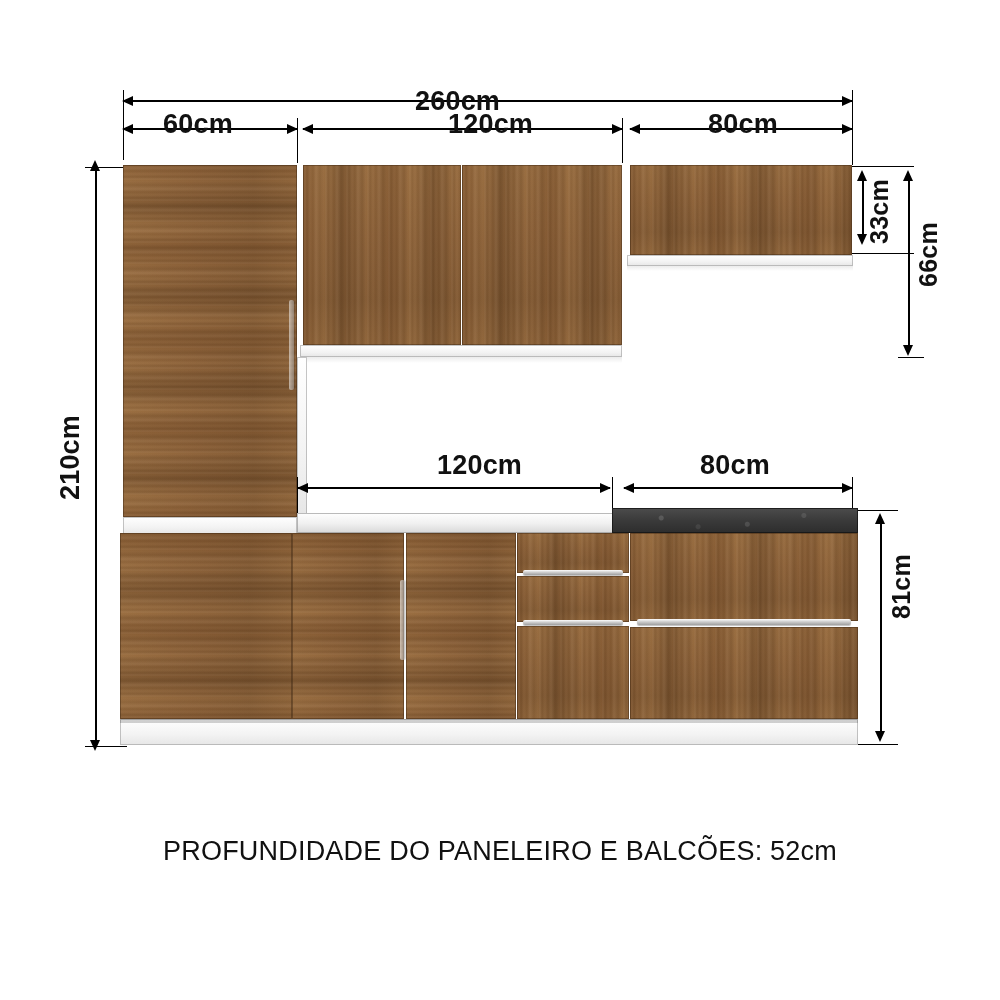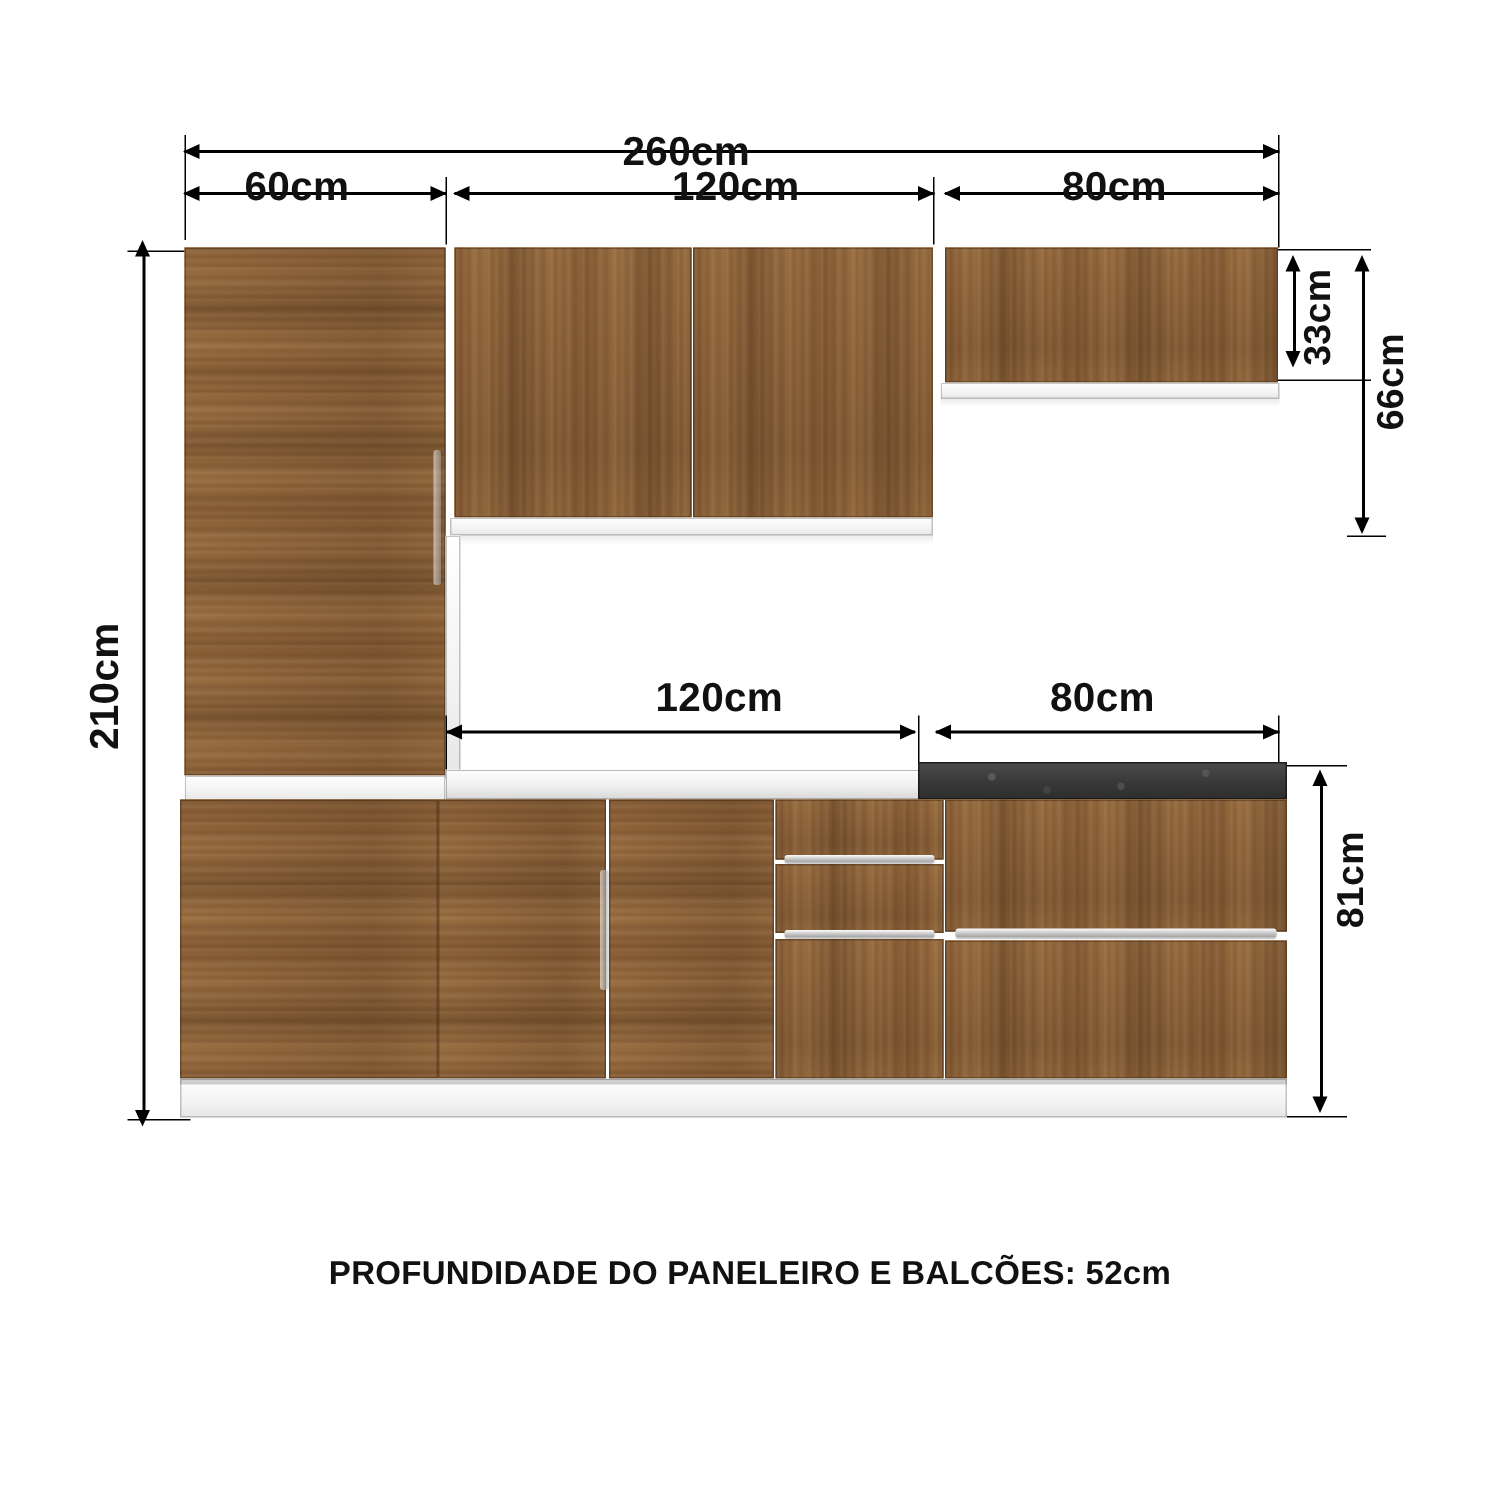--- a/index.html
+++ b/index.html
@@ -121,22 +121,22 @@
   }
   .dim-label.small { font-size: 25px; }
   .rot {
     transform-origin: 50% 50%;
     transform: rotate(-90deg);
   }
   .caption {
     position: absolute;
     left: 0; right: 0;
     text-align: center;
-    font-size: 22px;
-    font-weight: 700;
+    font-size: 27px;
+    font-weight: 400;
     color: #111;
     letter-spacing: 0.2px;
   }
 </style>
 </head>
 <body>
 
 <div id="stage">
 
   <div class="abs dim-line dim-h" style="left:123px; top:100px; width:730px;"></div>

